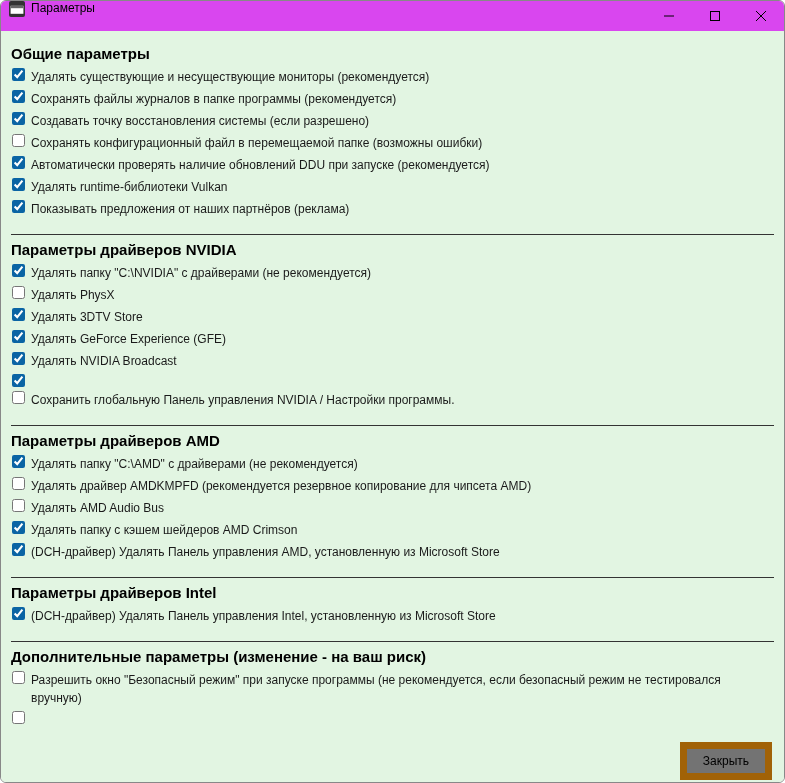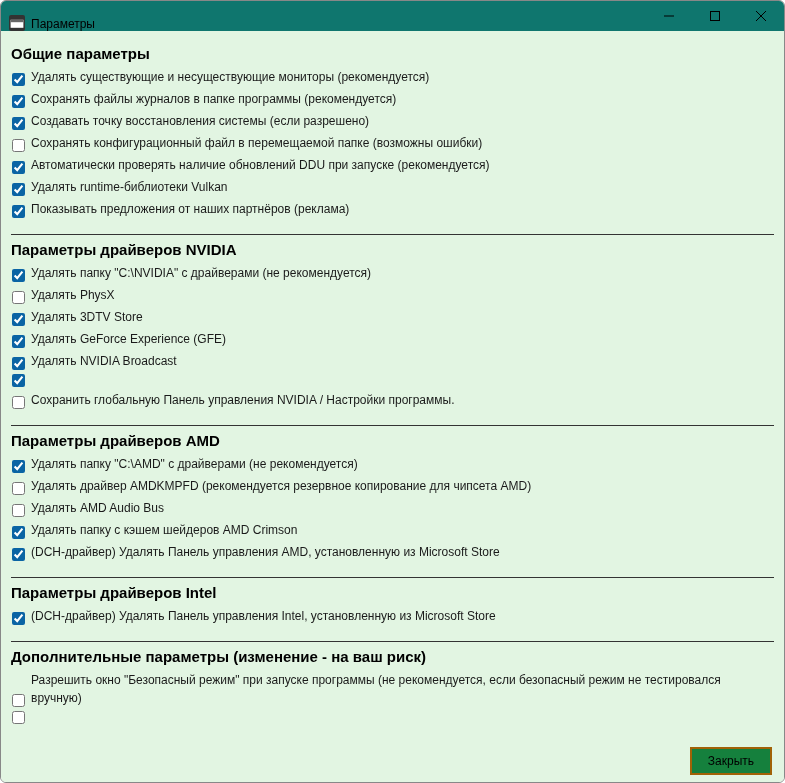--- a/index.html
+++ b/index.html
@@ -9,23 +9,23 @@
       background: #fff;
       width: 785px;
       height: 783px;
       overflow: hidden;
       border: 1px solid #888;
       border-radius: 6px;
     }
     .titlebar {
       height: 30px;
       display: flex;
-      align-items: flex-end;
+      align-items: flex-start;
       padding: 0 0 0 8px;
-      background: #0f766e;
+      background: #d946ef;
     }
     .titlebar-icon {
       width: 16px;
       height: 16px;
       margin-right: 6px;
       background: #333;
       border-radius: 2px;
       display: flex;
       align-items: center;
       justify-content: center;
@@ -63,21 +63,21 @@
       margin-bottom: 4px;
       margin-top: 4px;
     }
     hr.sep {
       border: none;
       border-top: 1px solid #333;
       margin: 14px 0 6px 0;
     }
     .option-row {
       display: flex;
-      align-items: flex-end;
+      align-items: flex-start;
       padding: 2px 1px;
       line-height: 18px;
     }
     .option-row input[type="checkbox"] {
       width: 13px;
       height: 13px;
       margin-right: 6px;
       accent-color: #0a64a4;
       cursor: pointer;
     }
@@ -93,22 +93,22 @@
       height: 42px;
       display: flex;
       align-items: center;
       justify-content: flex-end;
       padding: 0 12px;
     }
     .close-btn {
       padding: 5px 16px;
       font-size: 12px;
       font-family: inherit;
-      background: #15803d;
-      border: 2px solid #a16207;
+      background: #737373;
+      border: 7px solid #a16207;
       cursor: pointer;
     }
   </style>
 </head>
 <body>
 
 <div class="titlebar">
   <div class="titlebar-icon">
     <svg viewBox="0 0 10 10">
         <rect x="1" y="3" width="8" height="5" fill="#fff"></rect>

